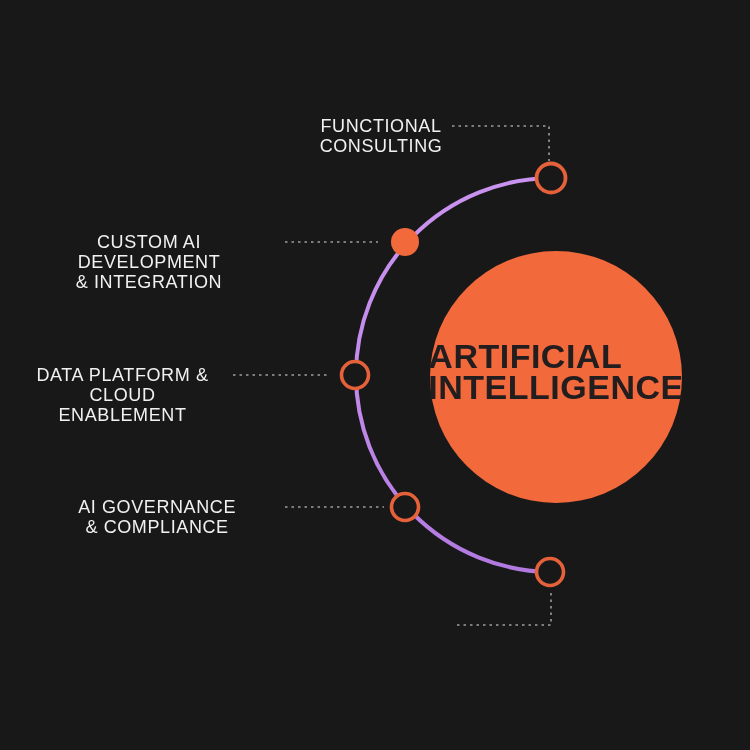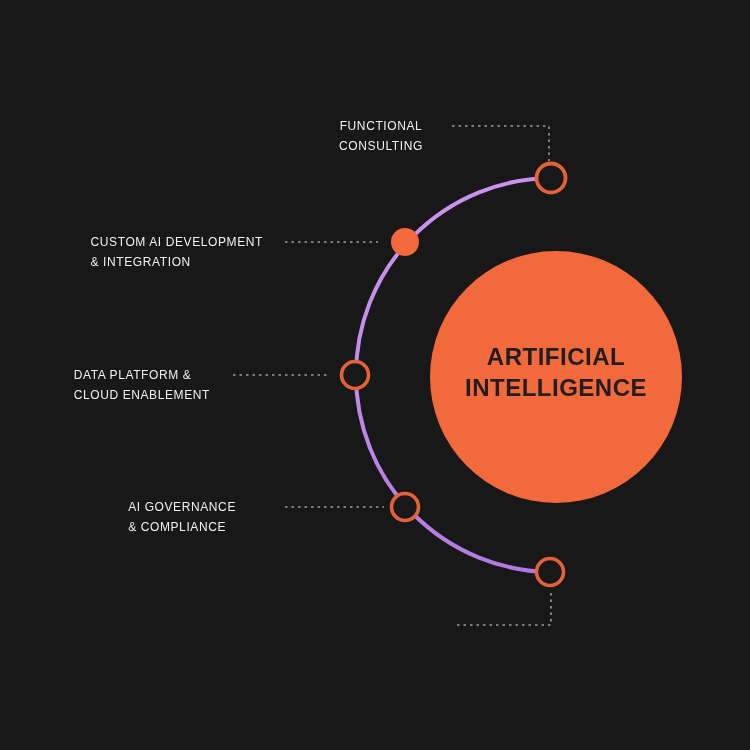--- a/index.html
+++ b/index.html
@@ -6,34 +6,34 @@
   .canvas{
     position:relative;
     width:750px;height:750px;
     background:#181818;
     overflow:hidden;
     font-family:"Liberation Sans","DejaVu Sans",sans-serif;
   }
   .canvas svg{position:absolute;left:0;top:0;}
   .label{
     position:absolute;
-    font-size:12px;
+    font-size:18px;
     line-height:20px;
     letter-spacing:0.6px;
     color:#f1f1f1;
     white-space:pre-line;
   }
   .label.center{ text-align:center; transform:translateX(-50%); }
-  .label.right{ text-align:left;margin-left:35px; }
+  .label.right{ text-align:center;margin-left:35px; }
   .big-title{
     position:absolute;
     left:556px; top:341px;
     transform:translateX(-50%);
-    text-align:center;
-    font-size:24px;
+    text-align:left;
+    font-size:34px;
     font-weight:bold;
     line-height:31px;
     letter-spacing:0.5px;
     color:#221d1e;
     white-space:pre-line;
   }
 </style>
 </head>
 <body>
 

